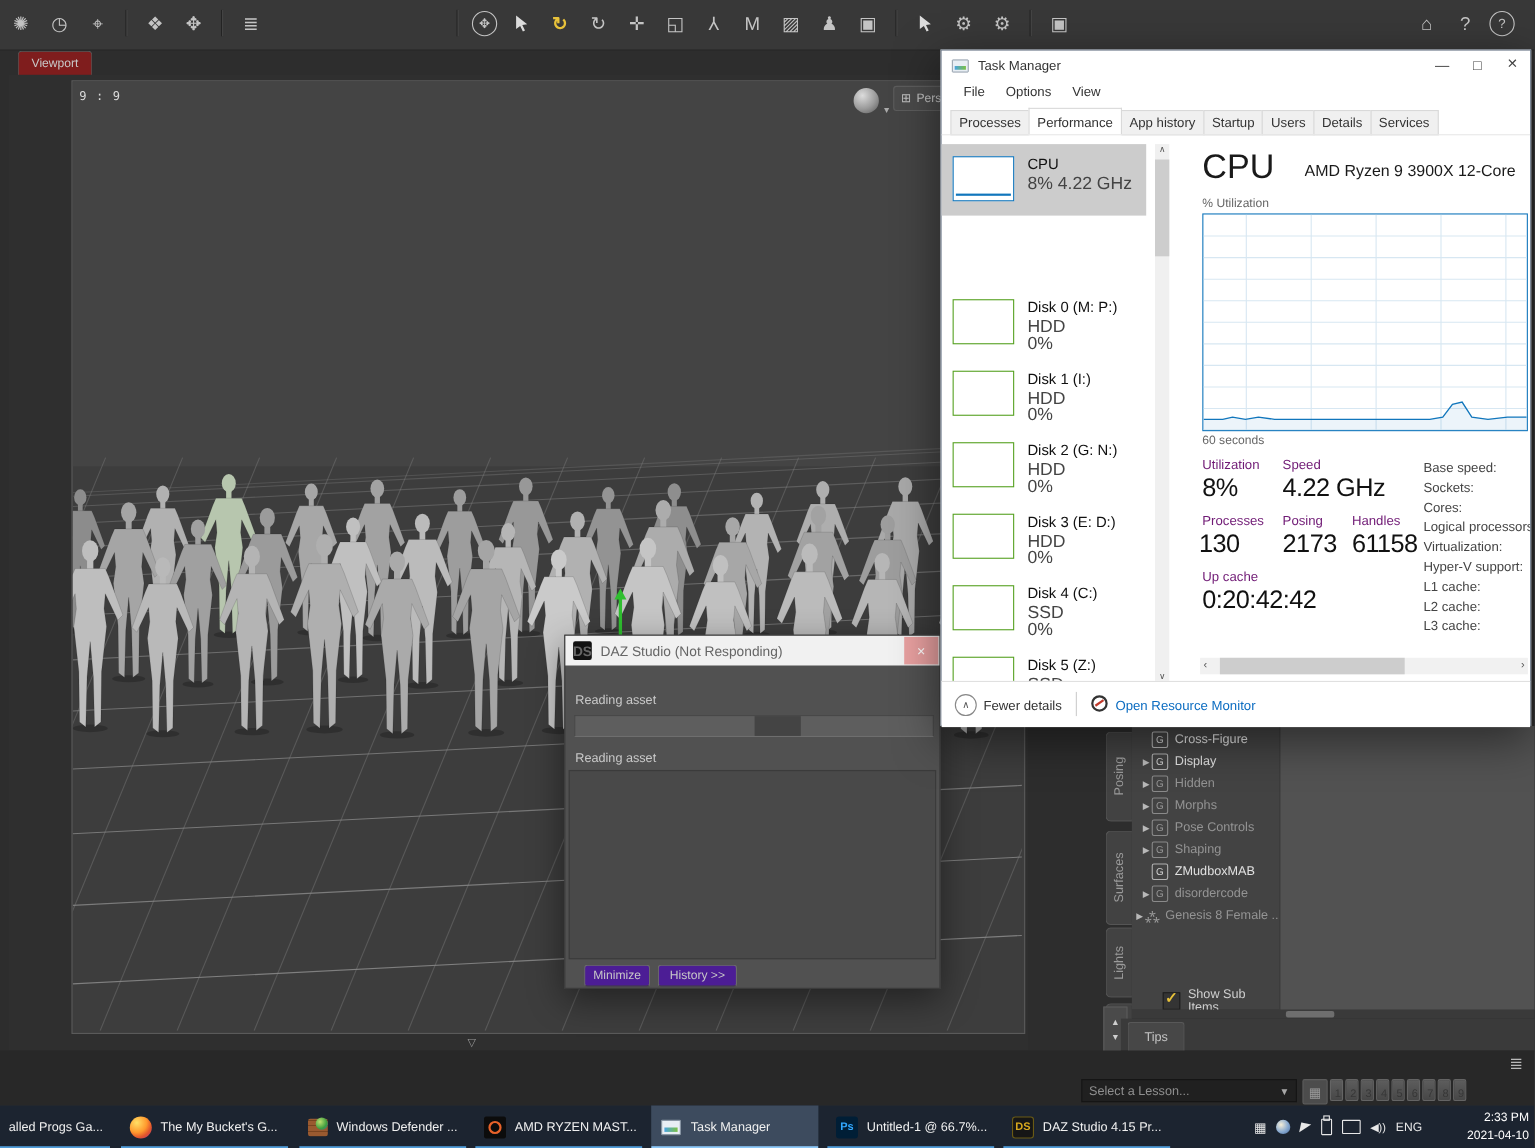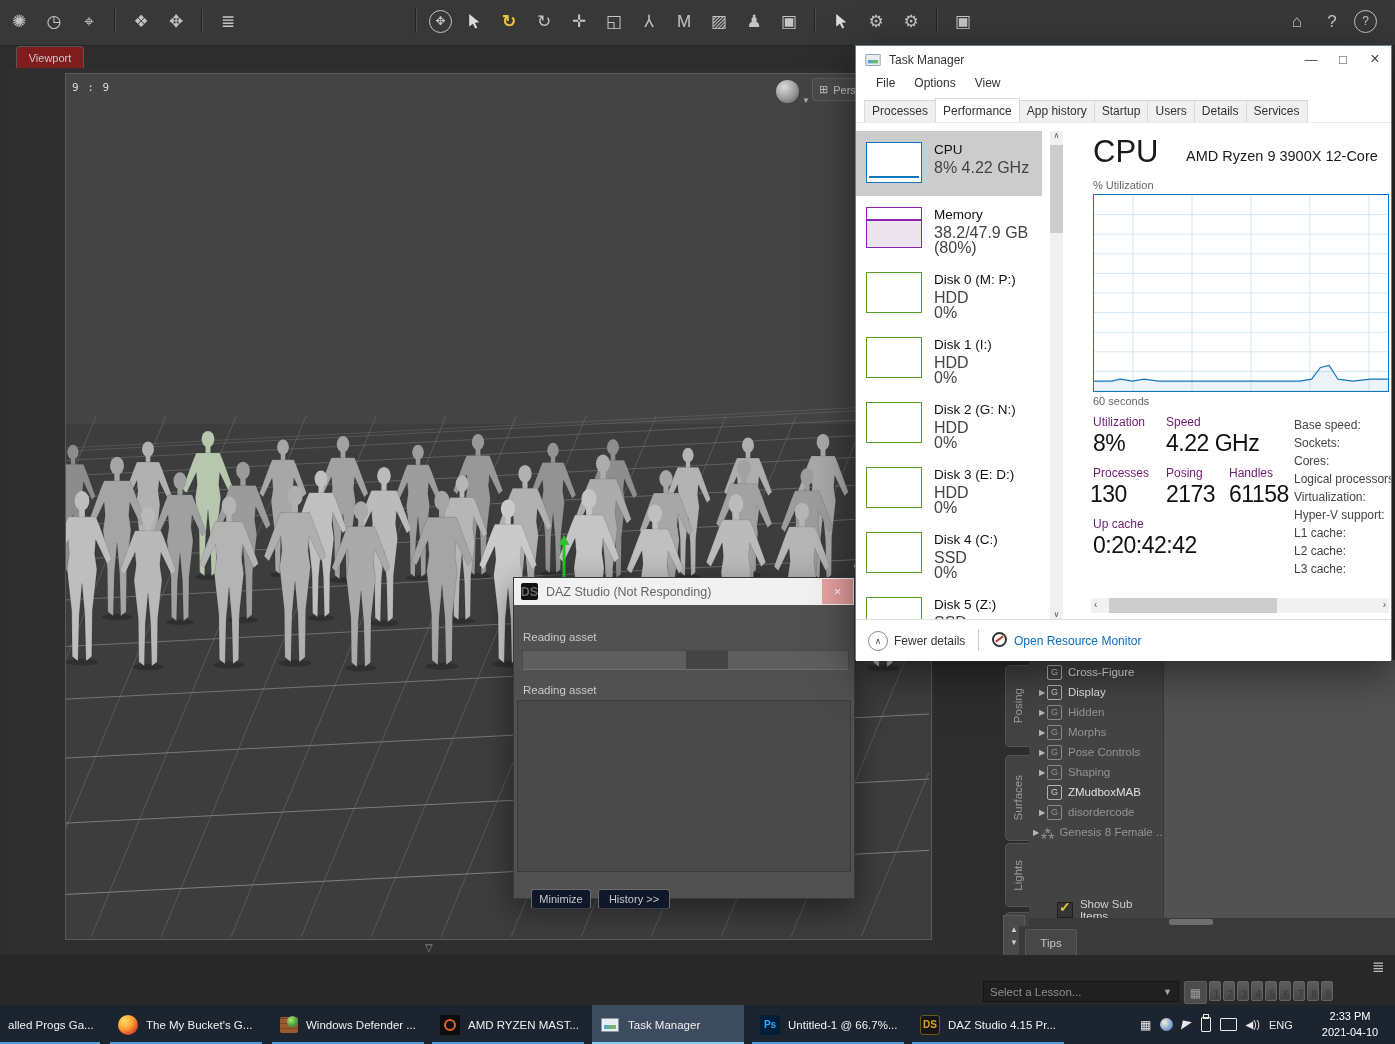--- a/index.html
+++ b/index.html
@@ -64,21 +64,21 @@
   .ic-amd{background:#0c0c0c;position:relative;border-radius:2px}
   .ic-amd::after{content:"";position:absolute;left:4px;top:4px;width:8px;height:8px;border:2px solid #e8622a;border-radius:50%}
   .tmon{width:16px;height:12px;background:#e8eef4;border:1px solid #8a97a5;border-radius:1px;position:relative}
   .tmon::after{content:"";position:absolute;left:2px;right:2px;bottom:2px;height:4px;background:linear-gradient(90deg,#4aa3e0,#7ac043)}
   .tray{position:absolute;left:1140px;top:0;height:39px;display:flex;align-items:center;gap:9px;color:#e8e8e8}
   .tray .g{font-size:12px}
   .ic-ball{width:13px;height:13px;border-radius:50%;background:radial-gradient(circle at 35% 35%,#f5eed8,#86a8d0 55%,#4a6c9c)}
   .ic-usb{width:8px;height:13px;border:1px solid #e8e8e8;border-radius:1px;position:relative}
   .ic-usb::after{content:"";position:absolute;left:1px;top:-4px;width:4px;height:3px;border:1px solid #e8e8e8}
   .ic-scr{width:15px;height:11px;border:1px solid #e8e8e8;border-radius:1px}
-  .clock{position:absolute;right:5px;top:3px;width:80px;color:#fff;font-size:11px;text-align:center;line-height:16px}
+  .clock{position:absolute;right:5px;top:3px;width:80px;color:#fff;font-size:11px;text-align:right;line-height:16px}
   
   .tm{position:absolute;left:855px;top:45px;width:537px;height:615px;background:#fff;border:1px solid #6e7b8a;box-sizing:border-box;box-shadow:0 12px 40px rgba(0,0,0,.5);z-index:50;color:#222}
   .tm-title{position:absolute;left:0;top:0;right:0;height:27px;display:flex;align-items:center;padding-left:8px;gap:7px;font-size:12px;color:#333}
   .tm-ctrl{position:absolute;top:0;width:32px;height:26px;display:flex;align-items:center;justify-content:center;color:#444;font-size:13px}
   .tm-menu{position:absolute;left:20px;top:30px;display:flex;gap:19px;font-size:12px;color:#333}
   .tm-tabs{position:absolute;left:8px;top:52px;display:flex;align-items:flex-end;height:25px}
   .tmtab{border:1px solid #d9d9d9;background:#f0f0f0;padding:3px 7px 4px;font-size:12px;color:#333;margin-right:-1px}
   .tmtab.sel{background:#fff;border-bottom-color:#fff;padding-top:5px;position:relative}
   .tm-body-line{position:absolute;left:0;right:0;top:76px;height:1px;background:#e8e8e8}
   .tmrow{position:absolute;left:0;width:186px;height:65px}
@@ -110,21 +110,21 @@
   
   .dlg{position:absolute;left:513px;top:577px;width:342px;height:322px;background:#515151;border:1px solid #3a3a3a;box-sizing:border-box;box-shadow:0 10px 30px rgba(0,0,0,.45);z-index:40}
   .dlg-title{position:absolute;left:0;top:0;right:0;height:27px;background:#f1f1f1;display:flex;align-items:center;gap:8px;padding-left:7px}
   .dlg-title span{color:#666;font-size:12.5px}
   .ds-badge{width:17px;height:17px;background:#121212;color:#d8a81e;font-weight:bold;font-size:8.5px;display:flex;align-items:center;justify-content:center;border-radius:2px}
   .dlg-close{position:absolute;right:1px;top:1px;width:31px;height:25px;background:#e8a0a0;color:#fff;font-size:13px;display:flex;align-items:center;justify-content:center}
   .dlg-lbl{position:absolute;left:9px;color:#c9c9c9;font-size:11.5px}
   .dlg-prog{position:absolute;left:8px;top:72px;width:327px;height:20px;background:#5e5e5e;border:1px solid #484848;border-bottom-color:#6e6e6e;box-sizing:border-box}
   .dlg-prog i{position:absolute;left:50%;top:0;bottom:0;width:13%;background:#444}
   .dlg-log{position:absolute;left:3px;top:122px;width:334px;height:172px;background:#494949;border:1px solid #3b3b3b;box-sizing:border-box}
-  .dlg-btn{position:absolute;top:311px;height:20px;background:#0f172a;border:1px solid #6b6b6b;border-bottom-color:#3f3f3f;border-radius:3px;color:#c8c8c8;font-size:11px;display:flex;align-items:center;justify-content:center;box-sizing:border-box}
+  .dlg-btn{position:absolute;top:299px;height:20px;background:#4c1d95;border:1px solid #6b6b6b;border-bottom-color:#3f3f3f;border-radius:3px;color:#c8c8c8;font-size:11px;display:flex;align-items:center;justify-content:center;box-sizing:border-box}
 </style>
 </head>
 <body>
 
 <div class="tbar">
   <div class="tbgroup" style="left:6px">
       <span class="tbicon">✺</span>
       <span class="tbicon">◷</span>
       <span class="tbicon">⌖</span>
       <span class="tbsep"></span>
@@ -584,30 +584,20 @@
 
   <div class="tmrow sel" style="top: 85px;">
       <div class="thumb" style="border-color: rgb(17, 118, 188);">
         <i style="position: absolute; left: 2px; right: 2px; bottom: 4px; height: 2px; background: rgb(17, 118, 188); display: block;"></i>
       </div>
       <div class="nm">CPU</div>
       <div class="dt">
         <div>8% 4.22 GHz</div>
       </div>
     </div>
-    <div class="tmrow" style="top: 150px;">
-      <div class="thumb" style="border-color: rgb(143, 34, 173);">
-        <i style="position: absolute; left: 0px; right: 0px; top: 11px; height: 1.5px; background: rgb(143, 34, 173); display: block;"></i>
-        <i style="position: absolute; inset: 13px 0px 0px; background: rgb(236, 228, 239); display: block;"></i>
-      </div>
-      <div class="nm">Memory</div>
-      <div class="dt">
-        <div>38.2/47.9 GB (80%)</div>
-      </div>
-    </div>
     <div class="tmrow" style="top: 215px;">
       <div class="thumb" style="border-color: rgb(86, 161, 33);"></div>
       <div class="nm">Disk 0 (M: P:)</div>
       <div class="dt">
         <div>HDD</div>
         <div>0%</div>
       </div>
     </div>
     <div class="tmrow" style="top: 280px;">
       <div class="thumb" style="border-color: rgb(86, 161, 33);"></div>

